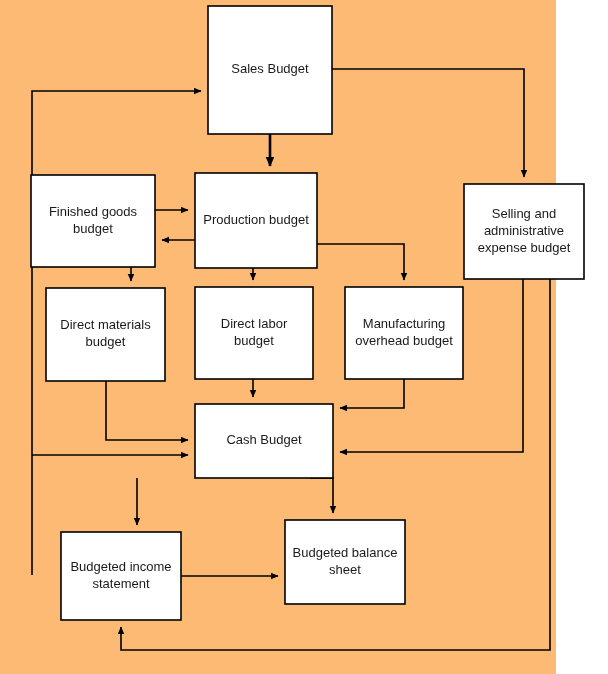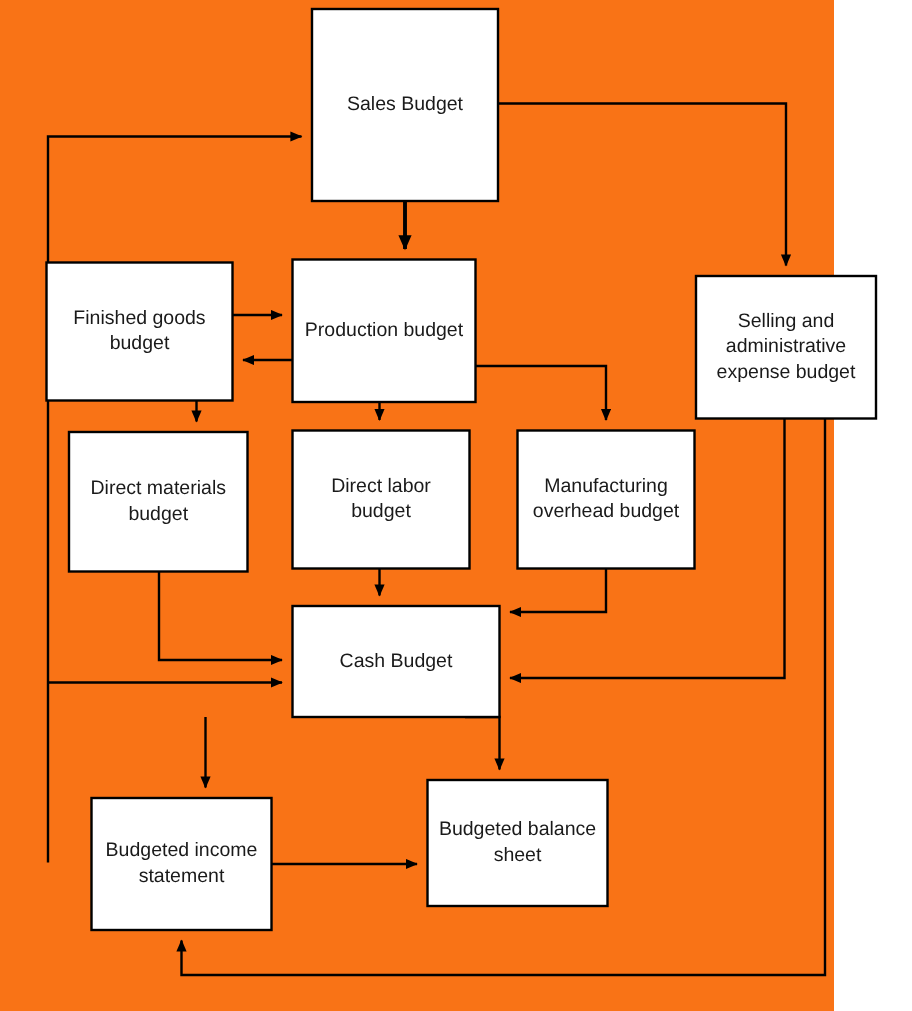--- a/index.html
+++ b/index.html
@@ -10,21 +10,21 @@
   body {
     width: 608px;
     height: 674px;
     font-family: "Liberation Sans", sans-serif;
     overflow: hidden;
   }
   #diagram-root {
     position: relative;
     width: 556px;
     height: 674px;
-    background: #f97316;
+    background: #fdba74;
   }
   svg#flowchart {
     display: block;
     width: 608px;
     height: 674px;
   }
   .node-box {
     fill: #ffffff;
     stroke: #000000;
     stroke-width: 1.6;

